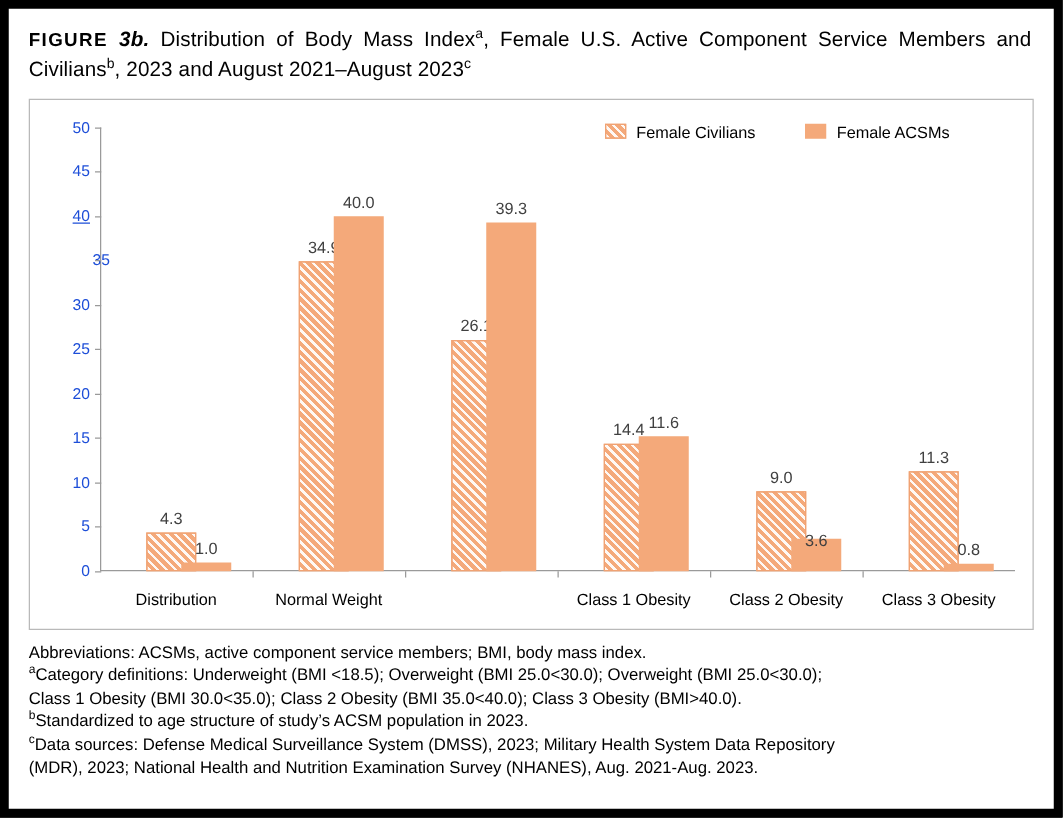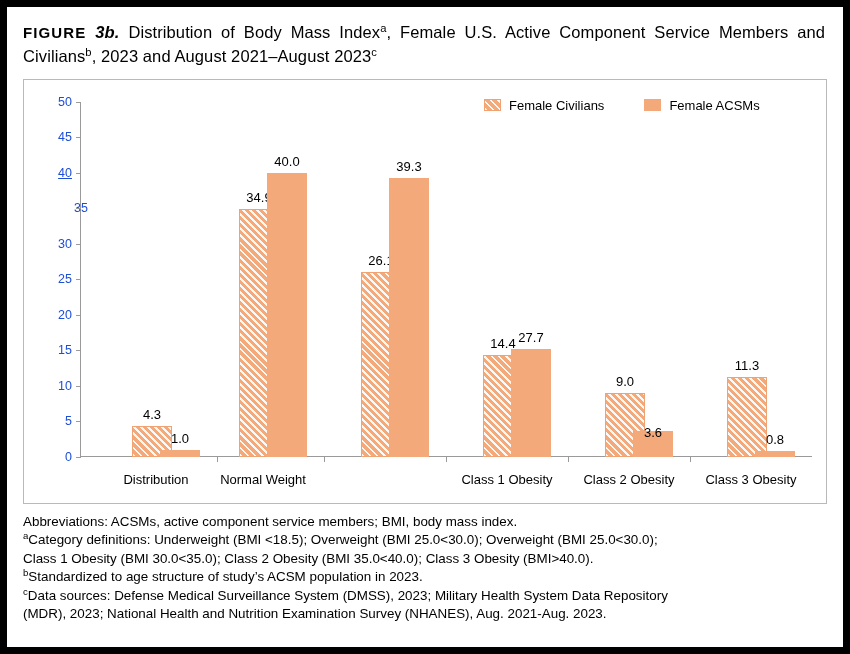--- a/index.html
+++ b/index.html
@@ -130,21 +130,21 @@
     box-sizing: border-box;
   }
   .bar.acsm {
     background: #f4a97a;
   }
   .bar-value {
     position: absolute;
     width: 70px;
     text-align: center;
     font-size: 13px;
-    color: #000000;
+    color: #404040;
   }
   .cat-label {
     position: absolute;
     bottom: -30px;
     width: 160px;
     text-align: center;
     font-size: 13px;
     color: #000000;
   }
   .xtick-mark {
@@ -227,21 +227,21 @@
         </div>
         <div class="legend-item">
           <span class="swatch acsm"></span>
           <span>Female ACSMs</span>
         </div>
       </div>
 
       <div id="y-axis"></div>
       <div id="x-axis"></div>
       <div id="plot">
-          <div class="group" style="left: 15px; width: 122px;">
+          <div class="group" style="left: 0px; width: 122px;">
             <div class="bar civ" style="left: 37px; height: 30.53px;"></div>
             <div class="bar-value" style="left: 22px; bottom: 34.53px;">4.3</div>
             <div class="bar acsm" style="left: 65px; height: 7.1px;"></div>
             <div class="bar-value" style="left: 50px; bottom: 11.1px;">1.0</div>
             <div class="cat-label" style="left: -19px;">Distribution</div>
             <div class="xtick-mark" style="left: 122px; bottom: -5px;"></div>
           </div>
           <div class="group" style="left: 122px; width: 122px;">
             <div class="bar civ" style="left: 37px; height: 247.79px;"></div>
             <div class="bar-value" style="left: 22px; bottom: 251.79px;">34.9</div>
@@ -254,21 +254,21 @@
             <div class="bar civ" style="left: 37px; height: 185.31px;"></div>
             <div class="bar-value" style="left: 22px; bottom: 189.31px;">26.1</div>
             <div class="bar acsm" style="left: 65px; height: 279.03px;"></div>
             <div class="bar-value" style="left: 50px; bottom: 283.03px;">39.3</div>
             <div class="xtick-mark" style="left: 122px; bottom: -5px;"></div>
           </div>
           <div class="group" style="left: 366px; width: 122px;">
             <div class="bar civ" style="left: 37px; height: 102.24px;"></div>
             <div class="bar-value" style="left: 22px; bottom: 106.24px;">14.4</div>
             <div class="bar acsm" style="left: 65px; height: 107.92px;"></div>
-            <div class="bar-value" style="left: 50px; bottom: 111.92px;">27.7</div>
+            <div class="bar-value" style="left: 50px; bottom: 111.92px;">11.6</div>
             <div class="cat-label" style="left: -19px;">Class 1 Obesity</div>
             <div class="xtick-mark" style="left: 122px; bottom: -5px;"></div>
           </div>
           <div class="group" style="left: 488px; width: 122px;">
             <div class="bar civ" style="left: 37px; height: 63.9px;"></div>
             <div class="bar-value" style="left: 22px; bottom: 67.9px;">9.0</div>
             <div class="bar acsm" style="left: 65px; height: 25.56px;"></div>
             <div class="bar-value" style="left: 50px; bottom: 17px;">3.6</div>
             <div class="cat-label" style="left: -19px;">Class 2 Obesity</div>
             <div class="xtick-mark" style="left: 122px; bottom: -5px;"></div>

